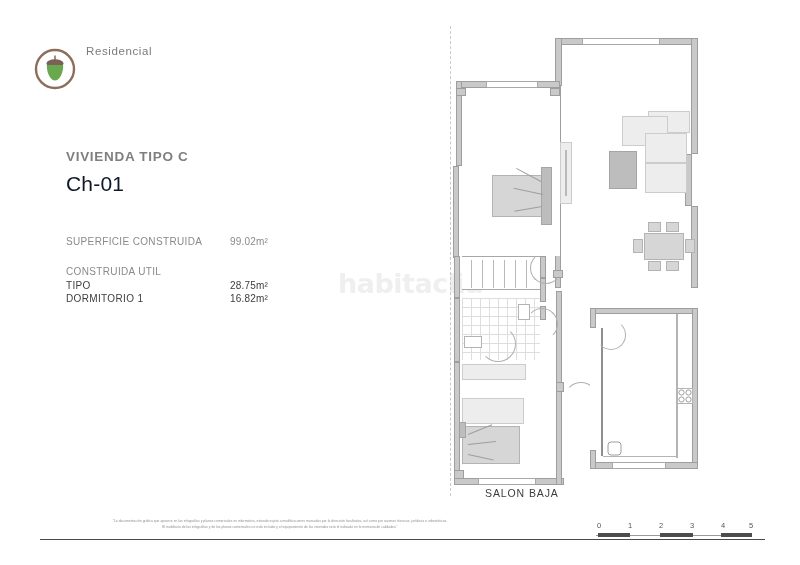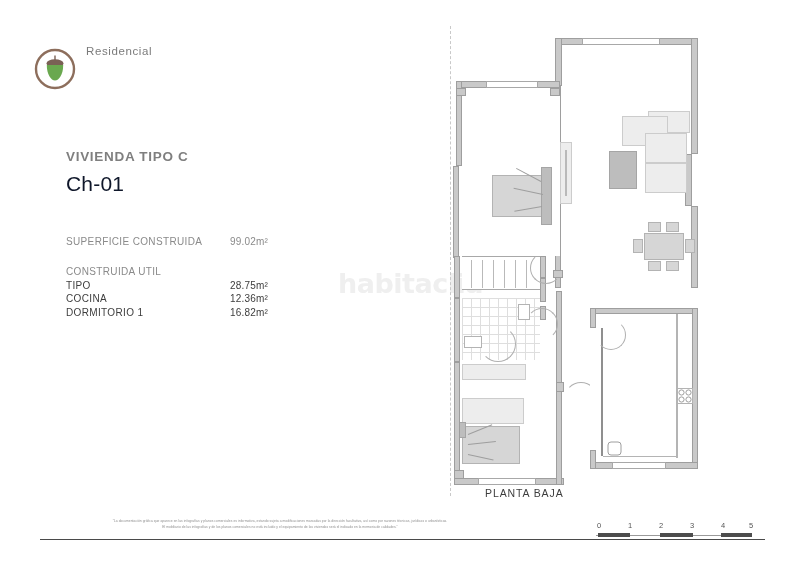--- a/index.html
+++ b/index.html
@@ -132,24 +132,20 @@
     </div>
     <div class="gap"></div>
     <div class="row sub">
       <span class="k">CONSTRUIDA UTIL</span>
     </div>
     <div class="row item">
       <span class="k">TIPO</span>
       <span class="v">28.75m²</span>
     </div>
     <div class="row item">
-      <span class="k">COCINA</span>
-      <span class="v">12.36m²</span>
-    </div>
-    <div class="row item">
       <span class="k">DORMITORIO 1</span>
       <span class="v">16.82m²</span>
     </div>
   </div>
 
   <div class="watermark">habitaclia</div>
 
   <div class="plan">
 
     <div class="dash"></div>
@@ -258,21 +254,21 @@
       <circle cx="4.5" cy="11.5" r="2.6" fill="none" stroke="#9e9e9e" stroke-width="1"></circle>
       <circle cx="11.5" cy="11.5" r="2.6" fill="none" stroke="#9e9e9e" stroke-width="1"></circle>
     </svg>
 
     <svg style="position:absolute;left:166px;top:414px;" width="18" height="18" viewBox="0 0 18 18">
       <rect x="2" y="2" width="13" height="13" rx="3" fill="#ffffff" stroke="#9e9e9e" stroke-width="1"></rect>
     </svg>
 
   </div>
 
-  <div class="planlabel">PLANTA BAJA</div>
+  <div class="planlabel">SALON BAJA</div>
 
   <div class="footer">
     <div>"La documentación gráfica que aparece en las infografías y planos comerciales es informativa, estando sujeta a modificaciones marcadas por la dirección facultativa, así como por razones técnicas, jurídicas o urbanísticas.</div>
     <div>El mobiliario de las infografías y de los planos comerciales no está incluido y el equipamiento de las viviendas será el indicado en la memoria de calidades."</div>
   </div>
   <div class="footline"></div>
 
   <div class="scale">
     <div class="scale-nums">
       <span style="left:3px;">0</span>

